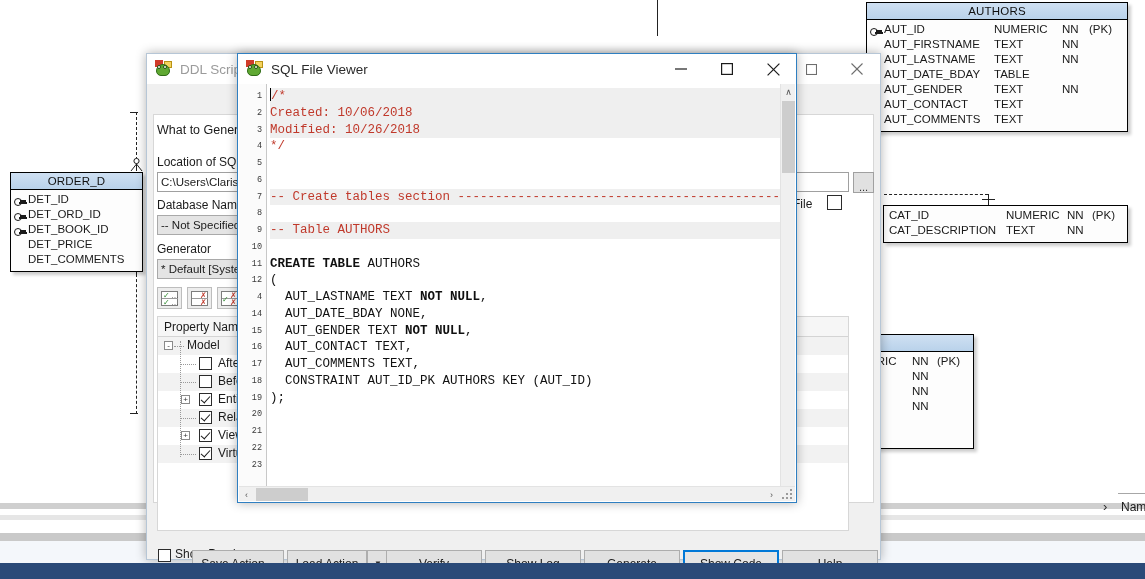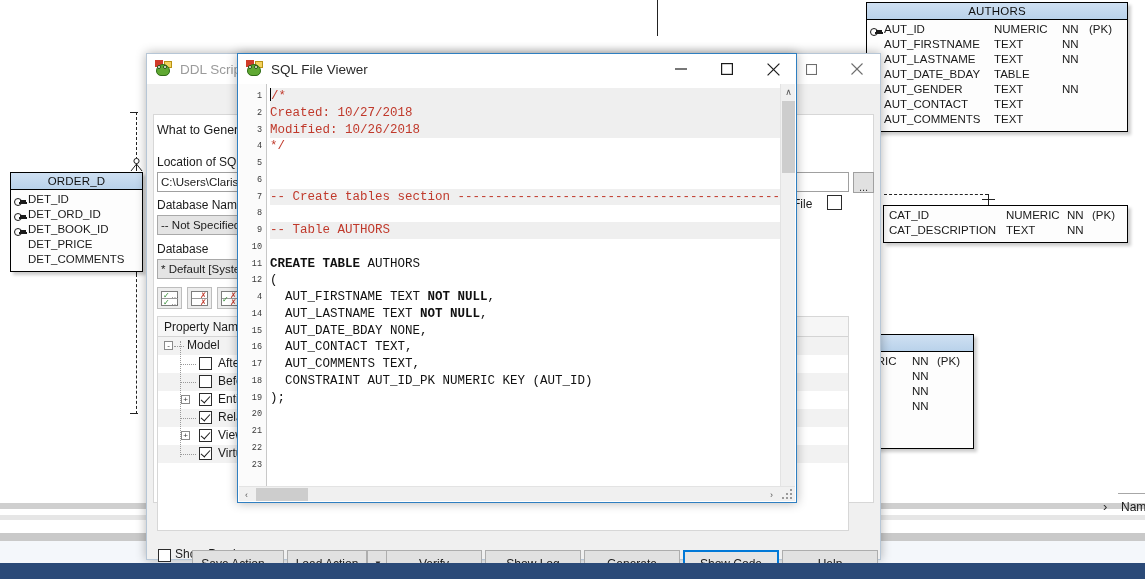--- a/index.html
+++ b/index.html
@@ -373,21 +373,21 @@
 
       <div class="lbl" style="left:9px; top:71px;">Location of SQL File</div>
       <div class="tfield" style="left:9px; top:88px; width:692px;">C:\Users\Clarisa</div>
       <div class="dotbtn" style="left:705px; top:88px;">...</div>
 
       <div class="lbl" style="left:9px; top:114px;">Database Name</div>
       <div class="combo" style="left:9px; top:131px; width:390px;">-- Not Specified</div>
       <div class="lbl" style="left:645px; top:113px;">File</div>
       <div class="chk" style="left:679px; top:111px; width:15px; height:15px;"></div>
 
-      <div class="lbl" style="left:9px; top:158px;">Database</div>
+      <div class="lbl" style="left:9px; top:158px;">Generator</div>
       <div class="combo" style="left:9px; top:175px; width:390px;">* Default [System]</div>
 
       <div class="tbbtn" style="left:9px; top:203px;">
         <span class="gl"></span>
           <span class="ck" style="left:5px; top:4px; color:#2d8a2d;">✓</span>
           <span class="ck" style="left:5px; top:11px; color:#2d8a2d;">✓</span>
           <span class="ck" style="left:13px; top:4px; color:#555;">…</span>
           <span class="ck" style="left:13px; top:11px; color:#555;">…</span>
       </div>
       <div class="tbbtn" style="left:39px; top:203px;">
@@ -522,37 +522,37 @@
           <div>17</div>
           <div>18</div>
           <div>19</div>
           <div>20</div>
           <div>21</div>
           <div>22</div>
           <div>23</div>
         </div>
       <div class="codearea" id="codearea">
           <div class="ln hl"><span class="caret"></span><span class="cmt">/*</span></div>
-          <div class="ln hl"><span class="cmt">Created: 10/27/2018</span></div>
+          <div class="ln hl"><span class="cmt">Created: 10/06/2018</span></div>
           <div class="ln hl"><span class="cmt">Modified: 10/26/2018</span></div>
           <div class="ln"><span class="cmt">*/</span></div>
           <div class="ln"></div>
           <div class="ln"></div>
           <div class="ln hl"><span class="cmt">-- Create tables section -------------------------------------------------</span></div>
           <div class="ln"></div>
           <div class="ln hl"><span class="cmt">-- Table AUTHORS</span></div>
           <div class="ln"></div>
           <div class="ln"><span class="kw">CREATE</span> <span class="kw">TABLE</span> AUTHORS</div>
           <div class="ln">(</div>
-          <div class="ln">  AUT_FIRSTNAME TEXT <span class="kw">NOT</span> <span class="kw">NULL</span>,</div>
           <div class="ln">  AUT_LASTNAME TEXT <span class="kw">NOT</span> <span class="kw">NULL</span>,</div>
           <div class="ln">  AUT_DATE_BDAY NONE,</div>
+          <div class="ln">  AUT_GENDER TEXT <span class="kw">NOT</span> <span class="kw">NULL</span>,</div>
           <div class="ln">  AUT_CONTACT TEXT,</div>
           <div class="ln">  AUT_COMMENTS TEXT,</div>
-          <div class="ln">  CONSTRAINT AUT_ID_PK NUMERIC KEY (AUT_ID)</div>
+          <div class="ln">  CONSTRAINT AUT_ID_PK AUTHORS KEY (AUT_ID)</div>
           <div class="ln">);</div>
         </div>
       <div class="vscroll">
         <div class="arrow up">∧</div>
         <div class="thumb"></div>
         <div class="arrow dn">∨</div>
       </div>
     </div>
 
     <div class="hscroll">

